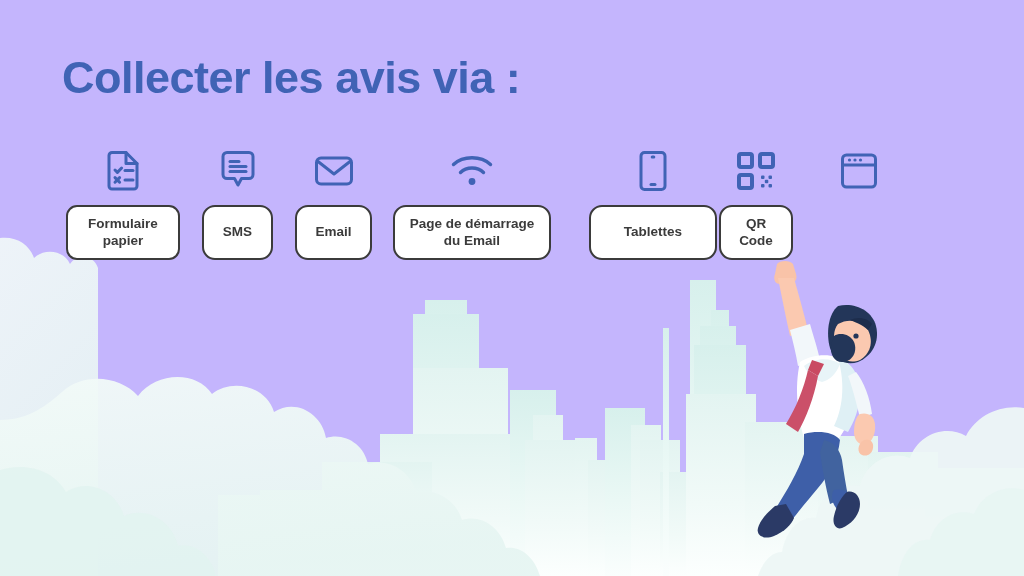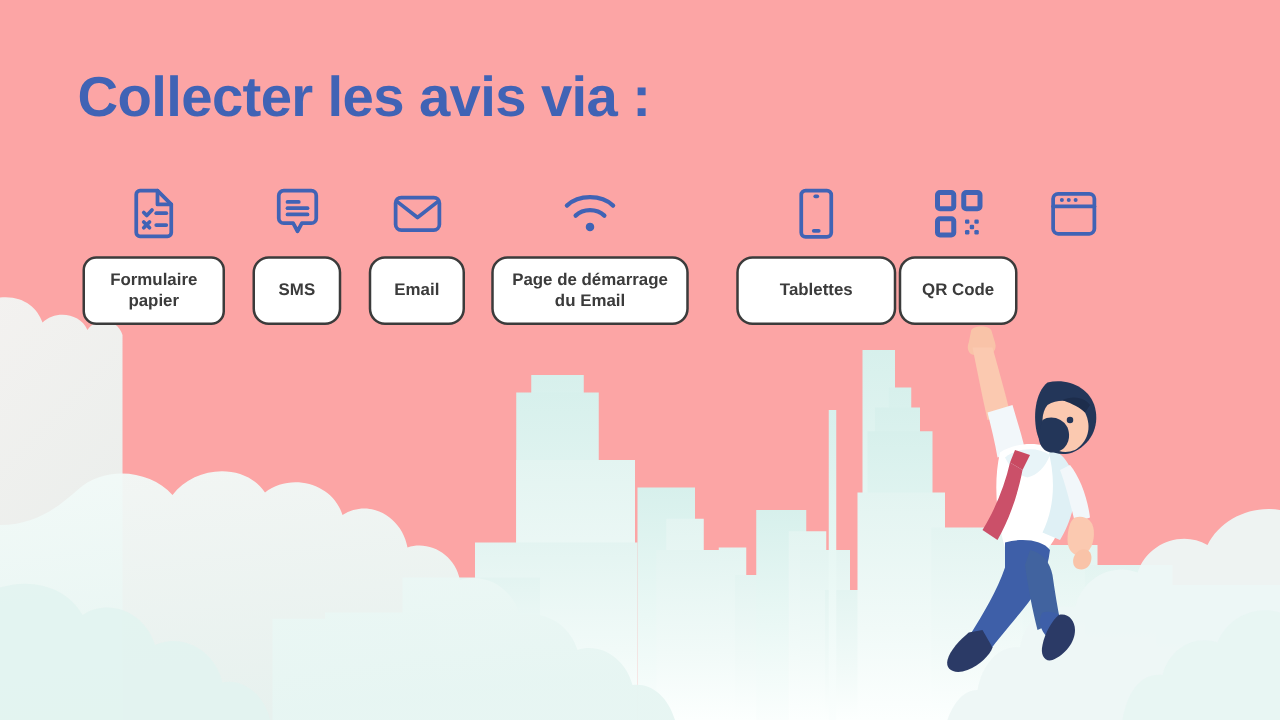--- a/index.html
+++ b/index.html
@@ -5,21 +5,21 @@
   html, body {
     margin: 0;
     padding: 0;
     background: #ffffff;
   }
   #stage {
     position: relative;
     width: 1024px;
     height: 576px;
     overflow: hidden;
-    background: #fca5a5;
+    background: #c4b5fd;
     font-family: "Liberation Sans", sans-serif;
   }
 
   
   #bg-art {
     position: absolute;
     left: 0; top: 0;
     width: 1024px;
     height: 576px;
     z-index: 0;
@@ -87,21 +87,21 @@
   .ch-0 .channel-box { width: 114px; border-radius: 11px; }
   .ch-1 { left: 202px; }
   .ch-1 .channel-box { width: 71px; }
   .ch-2 { left: 295px; }
   .ch-2 .channel-box { width: 77px; }
   .ch-3 { left: 393px; }
   .ch-3 .channel-box { width: 158px; }
   .ch-4 { left: 589px; }
   .ch-4 .channel-box { width: 128px; }
   .ch-5 { left: 719px; }
-  .ch-5 .channel-box { width: 95px; }
+  .ch-5 .channel-box { width: 74px; }
   .ch-6 { left: 840px; }
   .ch-6 .channel-box { width: 118px; }
 
   
   #person-illustration {
     position: absolute;
     left: 742px;
     top: 258px;
     width: 180px;
     height: 290px;

